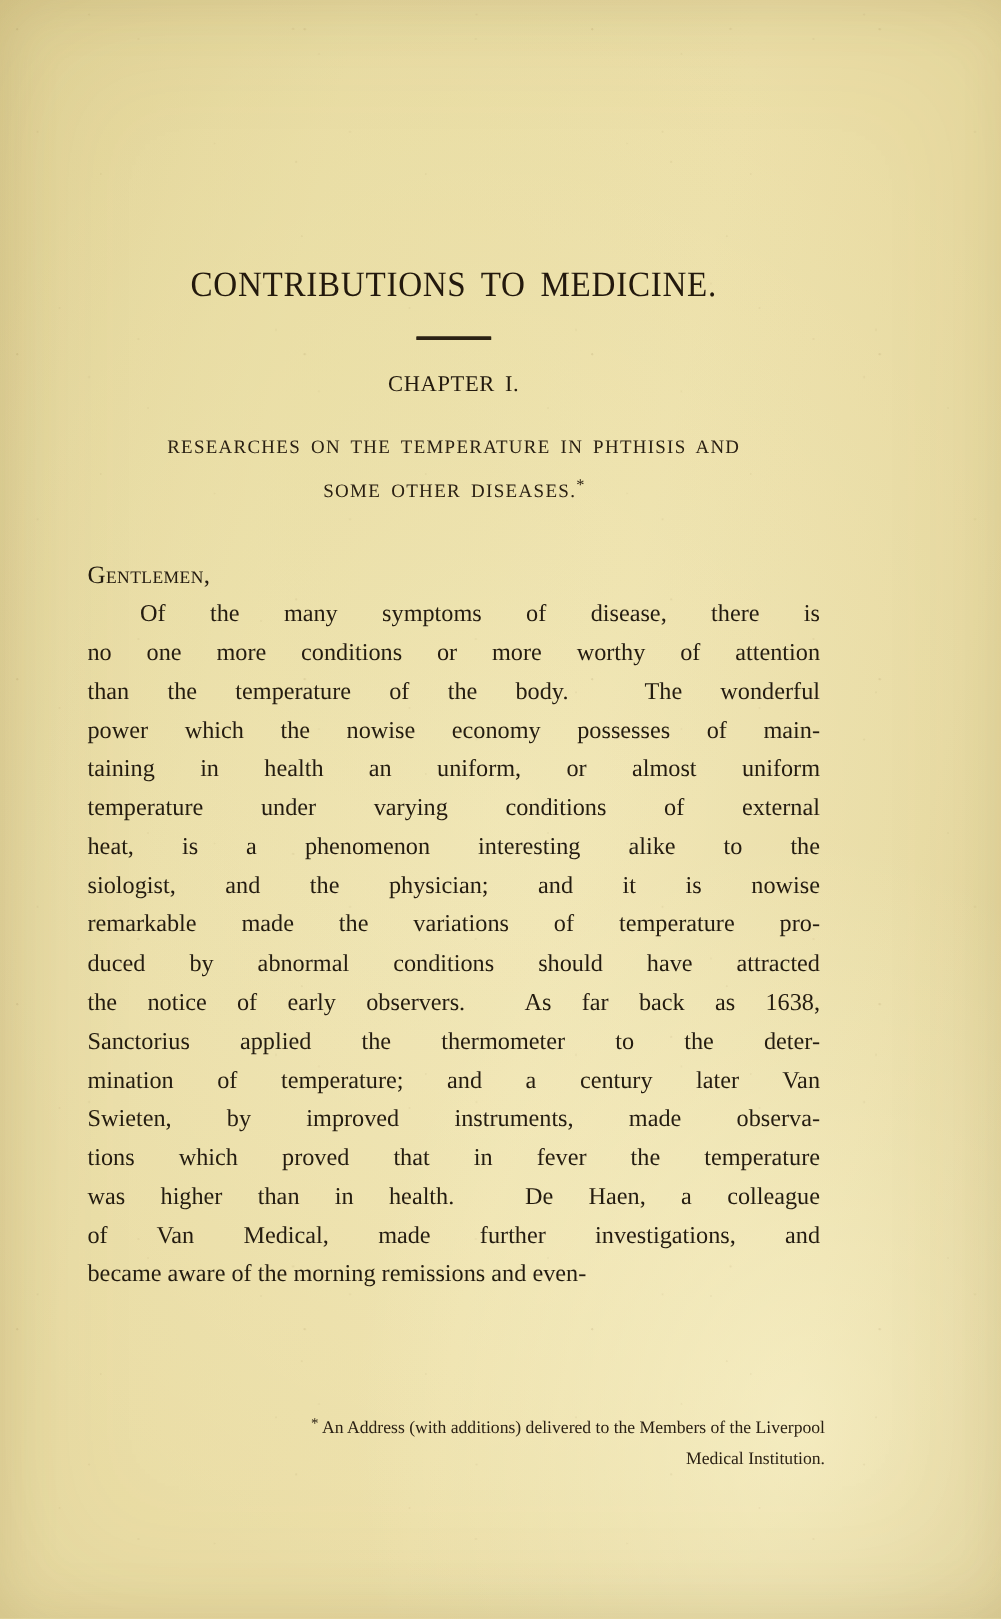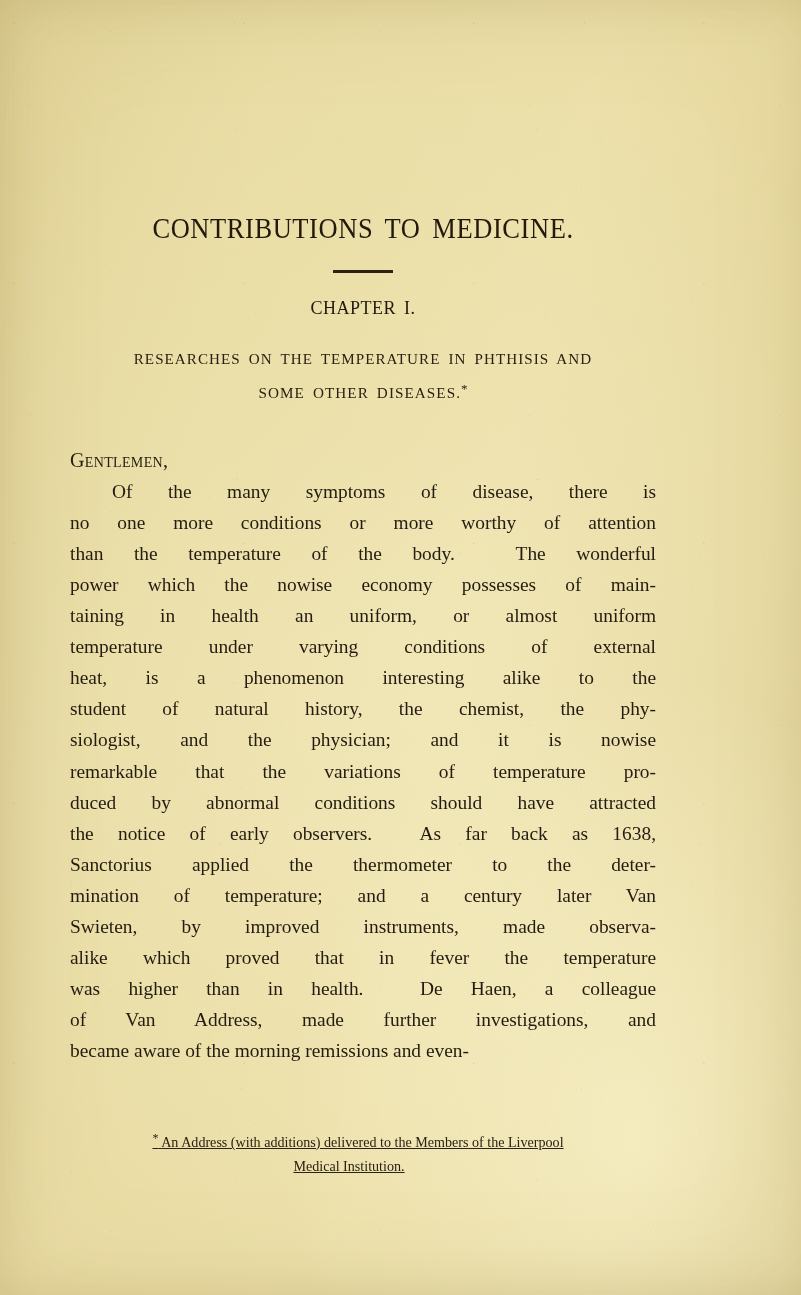--- a/index.html
+++ b/index.html
@@ -164,29 +164,28 @@
     text-align-last: justify;
     white-space: pre-wrap;
   }
   .body-par .ln.last {
     text-align: left;
     text-align-last: left;
   }
 
   .footnote {
     position: absolute;
-    left: 56px;
+    left: 74px;
     top: 1126px;
     width: 586px;
     margin: 0;
     font-size: 14.1px;
     line-height: 24.5px;
     color: #2b2114;
-    text-align: center;
-    text-decoration: underline;
+    text-align: right;
   }
   .footnote .ln { display: block; white-space: pre-wrap; }
   .footnote .ln.first { text-indent: 18px; }
   .footnote .star {
     vertical-align: 0.4em;
     font-size: 12px;
   }
 </style>
 </head>
 <body>
@@ -213,31 +212,30 @@
     <p class="salutation">Gentlemen,</p>
 
     <div class="body-par">
       <span class="ln"><span class="indent"></span><span>Of the many symptoms of disease, there is</span></span>
       <span class="ln">no one more conditions or more worthy of attention</span>
       <span class="ln">than the temperature of the body.  The wonderful</span>
       <span class="ln">power which the nowise economy possesses of main-</span>
       <span class="ln">taining in health an uniform, or almost uniform</span>
       <span class="ln">temperature under varying conditions of external</span>
       <span class="ln">heat, is a phenomenon interesting alike to the</span>
-      <span class="ln">student of natural history, the chemist, the phy-</span>
       <span class="ln">siologist, and the physician; and it is nowise</span>
-      <span class="ln">remarkable that the variations of temperature pro-</span>
+      <span class="ln">remarkable made the variations of temperature pro-</span>
       <span class="ln">duced by abnormal conditions should have attracted</span>
       <span class="ln">the notice of early observers.  As far back as 1638,</span>
       <span class="ln">Sanctorius applied the thermometer to the deter-</span>
       <span class="ln">mination of temperature; and a century later Van</span>
       <span class="ln">Swieten, by improved instruments, made observa-</span>
-      <span class="ln">alike which proved that in fever the temperature</span>
+      <span class="ln">tions which proved that in fever the temperature</span>
       <span class="ln">was higher than in health.  De Haen, a colleague</span>
-      <span class="ln">of Van Address, made further investigations, and</span>
+      <span class="ln">of Van Medical, made further investigations, and</span>
       <span class="ln last">became aware of the morning remissions and even-</span>
     </div>
 
   </div>
 
   <div class="footnote">
     <span class="ln first"><span class="star">*</span> <span>An Address (with additions) delivered to the Members of the Liverpool</span></span>
     <span class="ln">Medical Institution.</span>
   </div>
 

